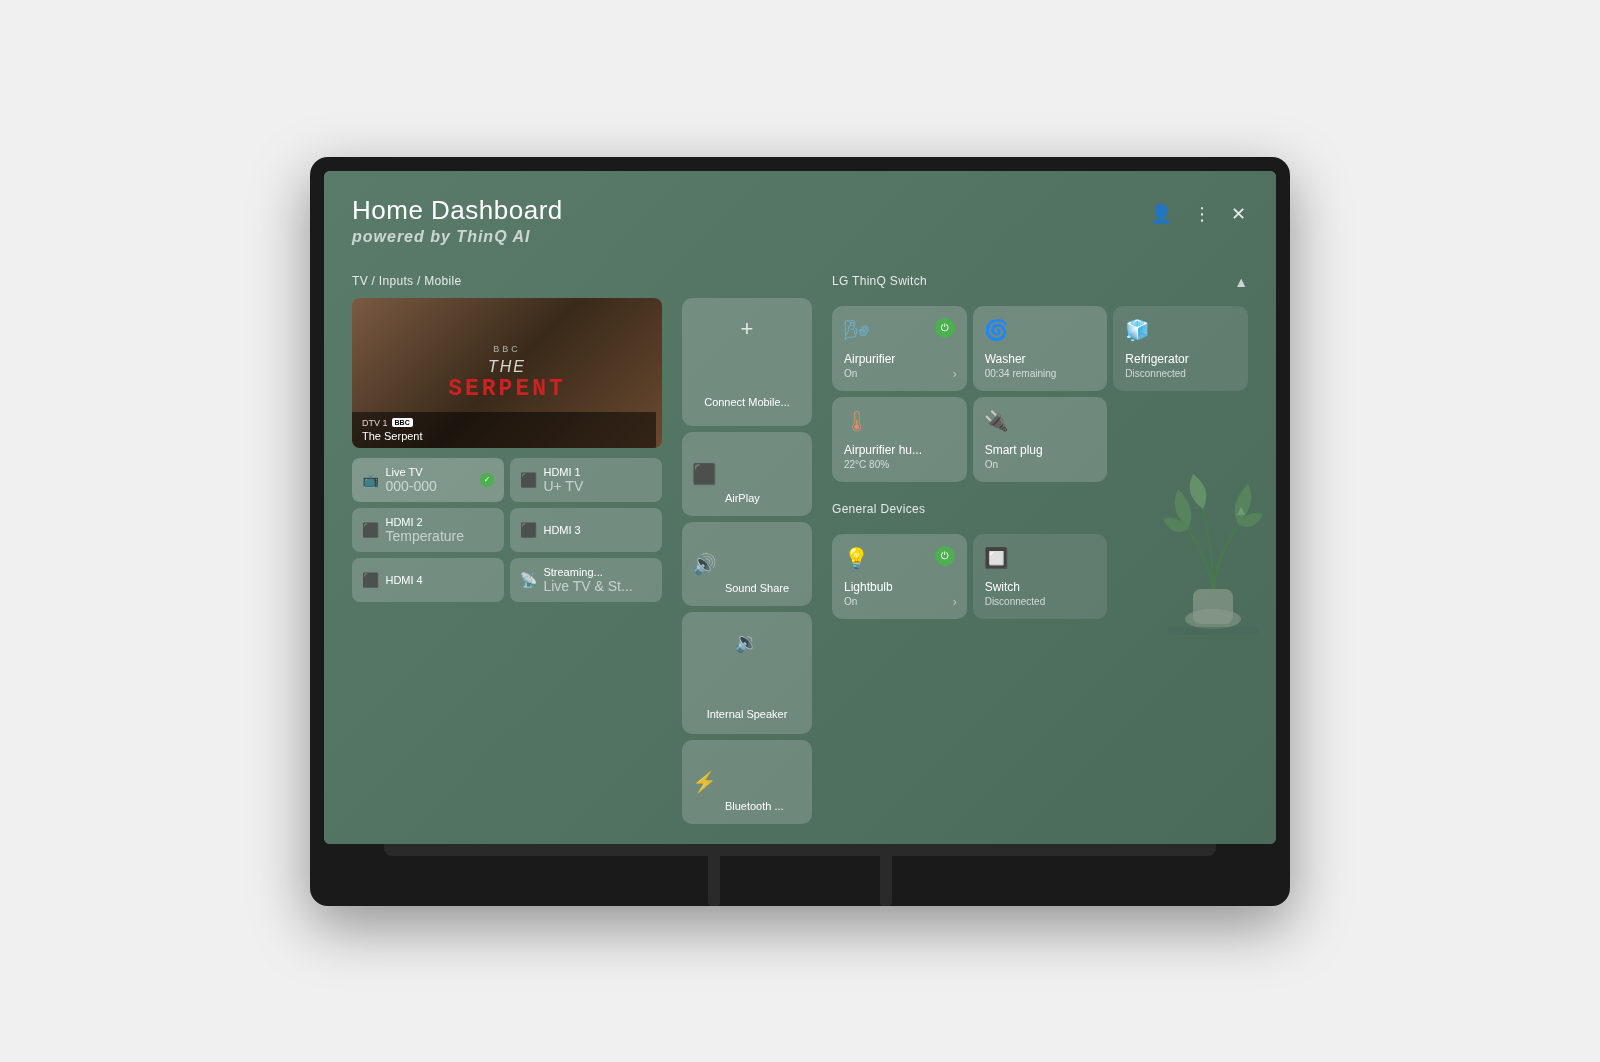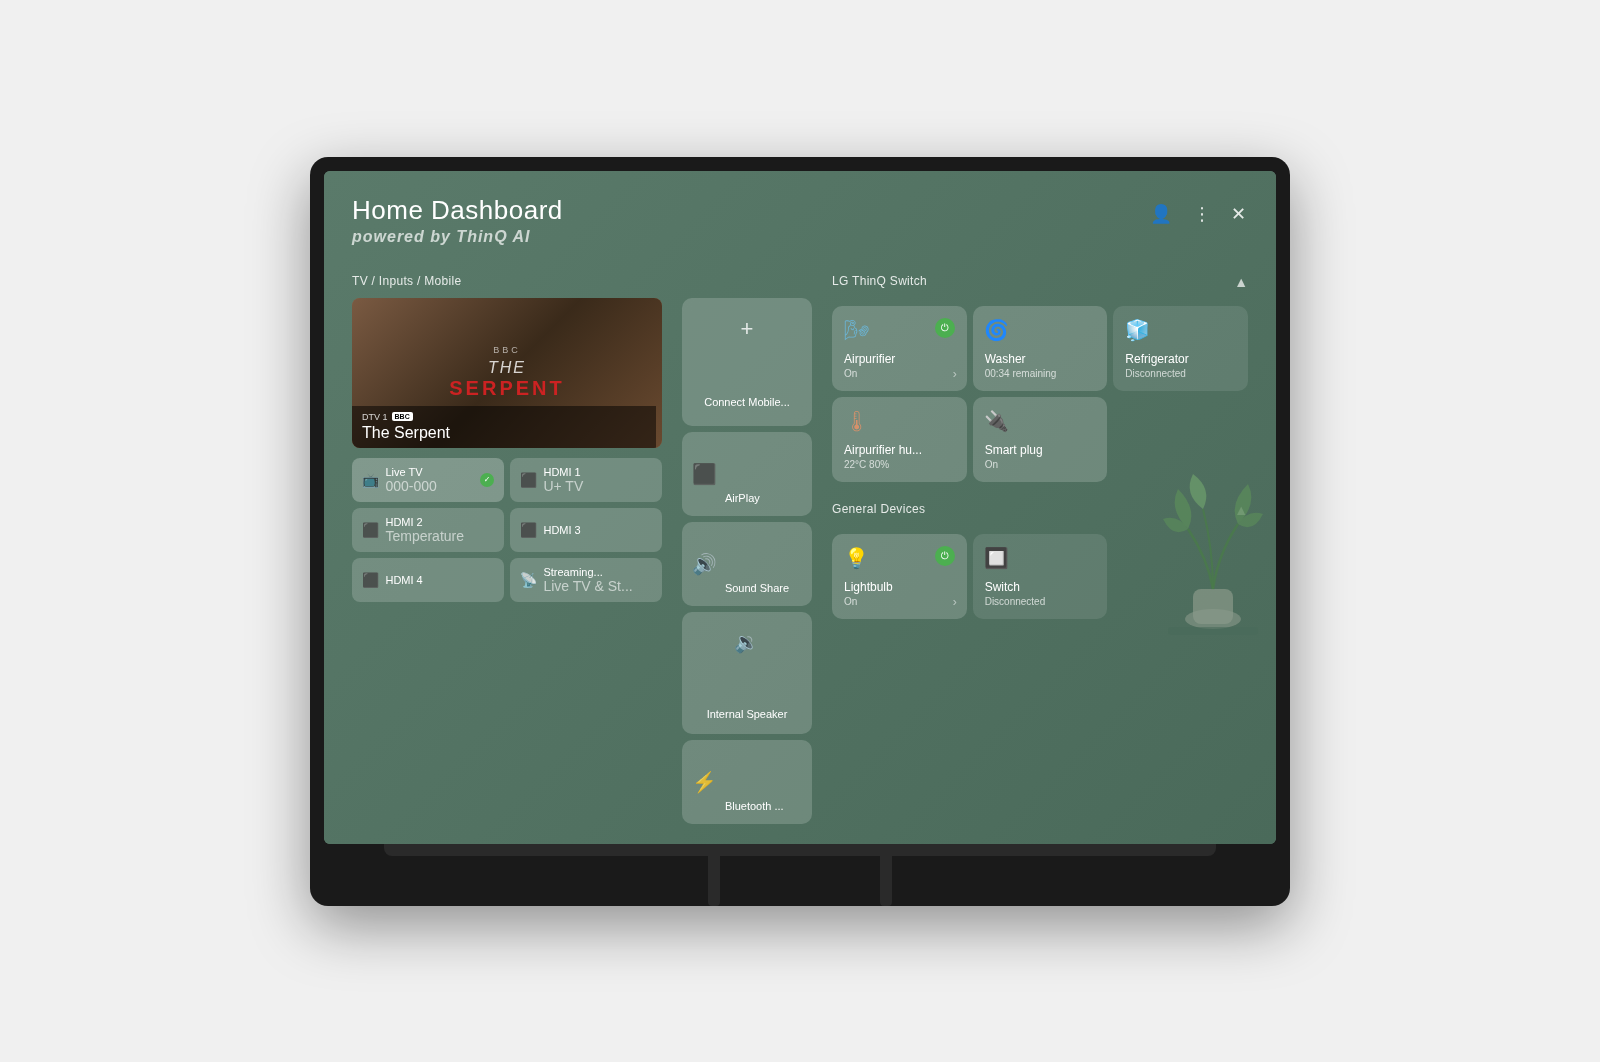--- a/index.html
+++ b/index.html
@@ -150,21 +150,21 @@
     }
     .bbc-badge {
       background: #fff;
       color: #000;
       font-size: 7px;
       font-weight: 700;
       padding: 1px 3px;
       border-radius: 2px;
     }
     .tv-show-title {
-      font-size: 16px;
+      font-size: 11px;
       color: #fff;
       font-weight: 500;
       margin-top: 2px;
     }
 
     
     .serpent-art {
       text-align: center;
       padding: 10px;
       height: 100%;
@@ -179,25 +179,26 @@
       letter-spacing: 3px;
       margin-bottom: 4px;
     }
     .the-text {
       font-size: 16px;
       color: rgba(255,255,255,0.8);
       font-style: italic;
       letter-spacing: 2px;
     }
     .serpent-text {
-      font-size: 20px;
+      font-size: 23px;
       font-weight: 700;
       color: #cc2222;
       letter-spacing: 3px;
       text-transform: uppercase;
+      font-family: Liberation Mono, monospace;
     }
 
     
     .input-grid {
       display: grid;
       grid-template-columns: 1fr 1fr;
       gap: 6px;
     }
     .input-item {
       background: rgba(255,255,255,0.18);

